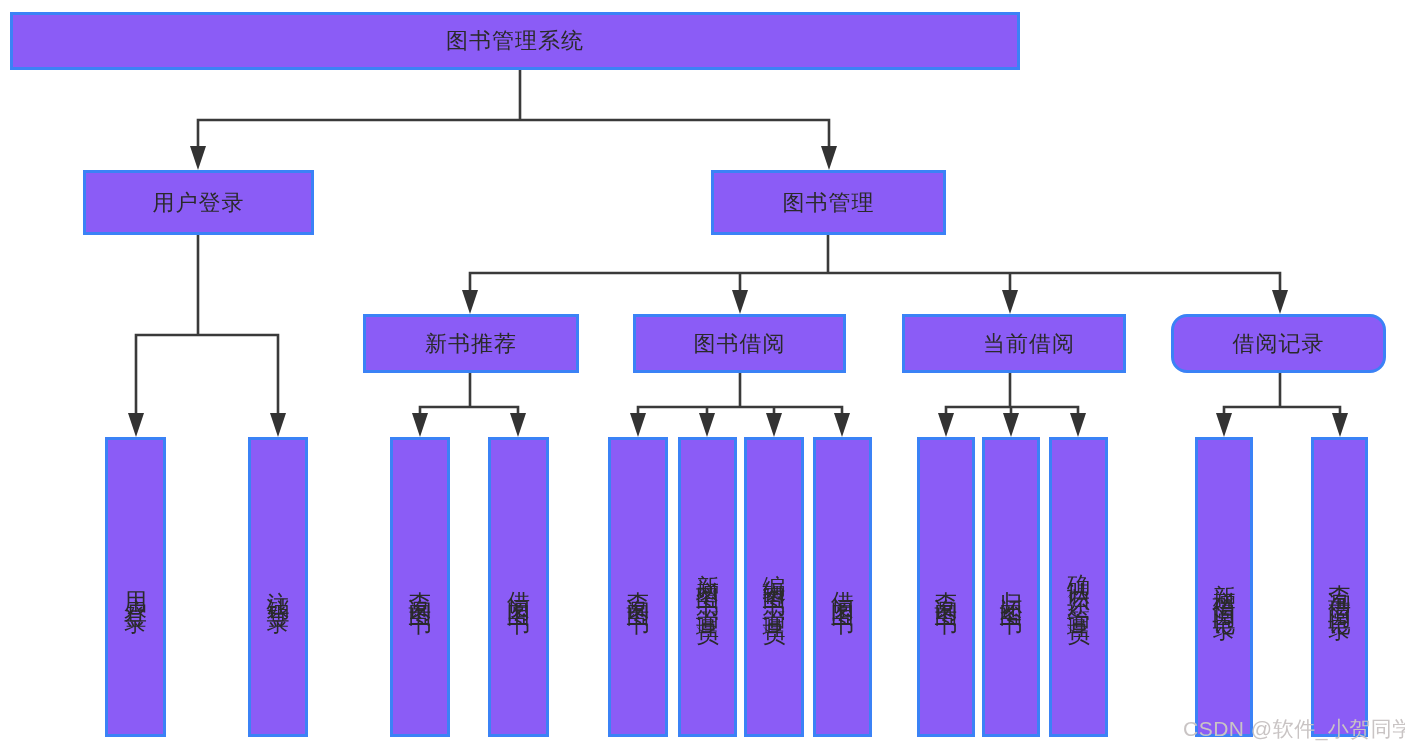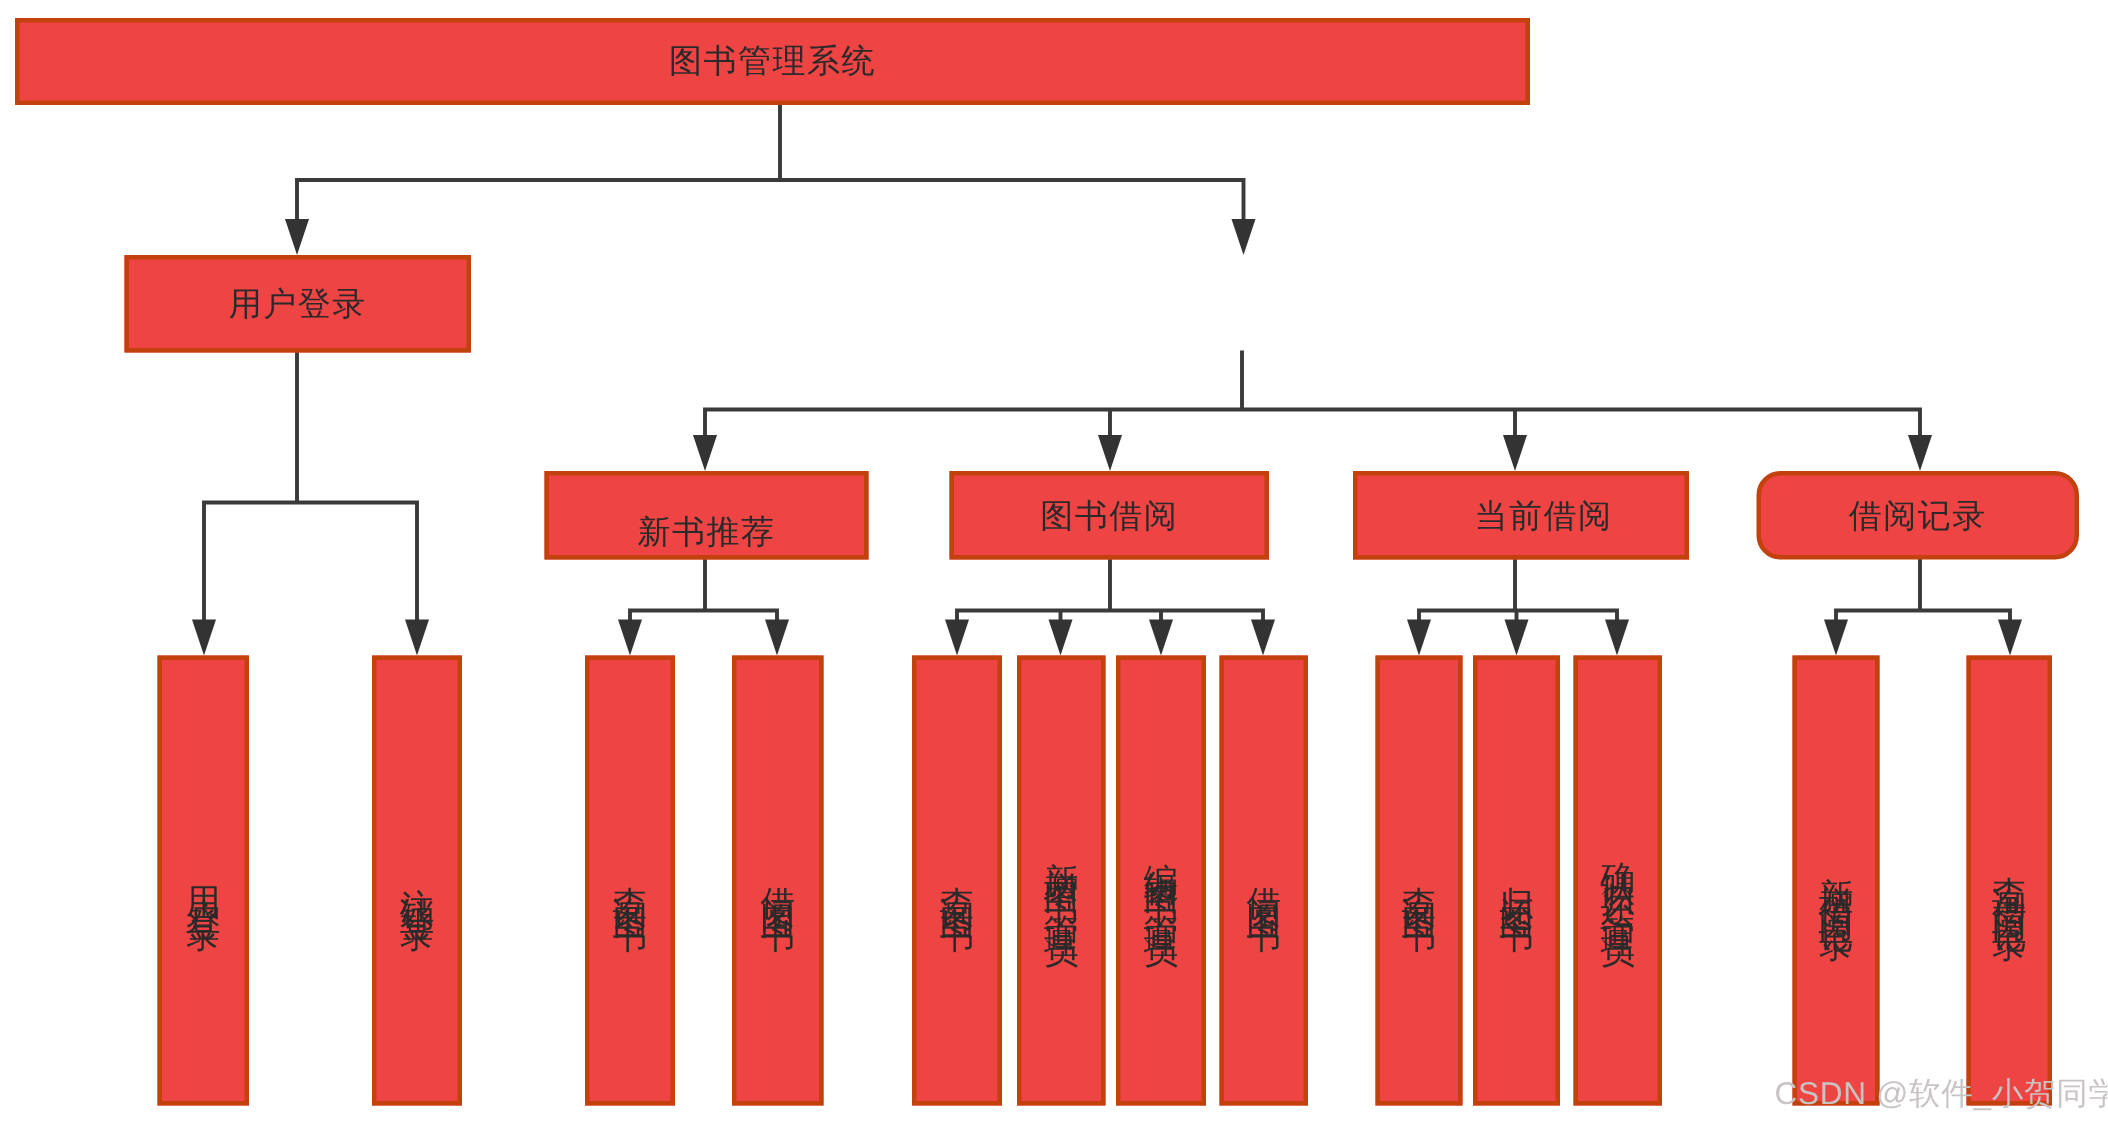--- a/index.html
+++ b/index.html
@@ -27,22 +27,22 @@
     stroke-width: 2.6;
     stroke-linecap: square;
   }
   .arrow {
     fill: #333333;
     stroke: none;
   }
   .box {
     position: absolute;
     box-sizing: border-box;
-    border: 3px solid #c2410c;
-    background: #ef4444;
+    border: 3px solid #3b82f6;
+    background: #8b5cf6;
     display: flex;
     align-items: center;
     justify-content: center;
     color: #2a2a2a;
     z-index: 2;
   }
   .box.h span {
     font-size: 22px;
     letter-spacing: 1px;
     white-space: nowrap;
@@ -54,21 +54,21 @@
     letter-spacing: 7px;
     line-height: 1;
     white-space: nowrap;
   }
   
   #n-root { left: 10px;  top: 12px;  width: 1010px; height: 58px; }
   
   #n-user { left: 83px;  top: 170px; width: 231px;  height: 65px; }
   #n-book { left: 711px; top: 170px; width: 235px;  height: 65px; }
   
-  #n-rec  { left: 363px;  top: 314px; width: 216px; height: 59px; align-items: flex-end; }
+  #n-rec  { left: 363px;  top: 314px; width: 216px; height: 59px; }
   #n-bor  { left: 633px;  top: 314px; width: 213px; height: 59px; text-align: right; }
   #n-cur  { left: 902px;  top: 314px; width: 224px; height: 59px; padding-left: 30px; }
   #n-log  { left: 1171px; top: 314px; width: 215px; height: 59px; border-radius: 16px; }
   
   .leaf   { top: 437px; height: 300px; }
   #l-a1 { left: 105px;  width: 61px; }
   #l-a2 { left: 248px;  width: 60px; }
   #l-b1 { left: 390px;  width: 60px; }
   #l-b2 { left: 488px;  width: 61px; }
   #l-c1 { left: 608px;  width: 60px; }
@@ -126,20 +126,23 @@
     <polygon class="arrow" points="1332,413 1348,413 1340,437"></polygon>
   </svg>
 
   <div class="box h" id="n-root">
     <span>图书管理系统</span>
   </div>
 
   <div class="box h" id="n-user">
     <span>用户登录</span>
   </div>
+  <div class="box h" id="n-book">
+    <span>图书管理</span>
+  </div>
 
   <div class="box h" id="n-rec">
     <span>新书推荐</span>
   </div>
   <div class="box h" id="n-bor">
     <span>图书借阅</span>
   </div>
   <div class="box h" id="n-cur">
     <span>当前借阅</span>
   </div>

